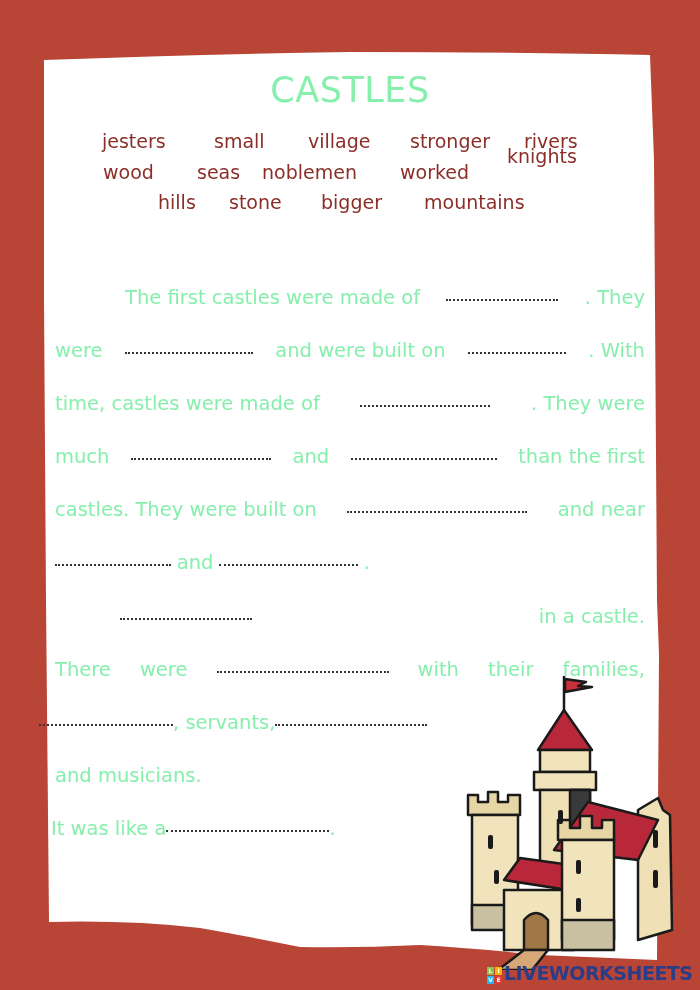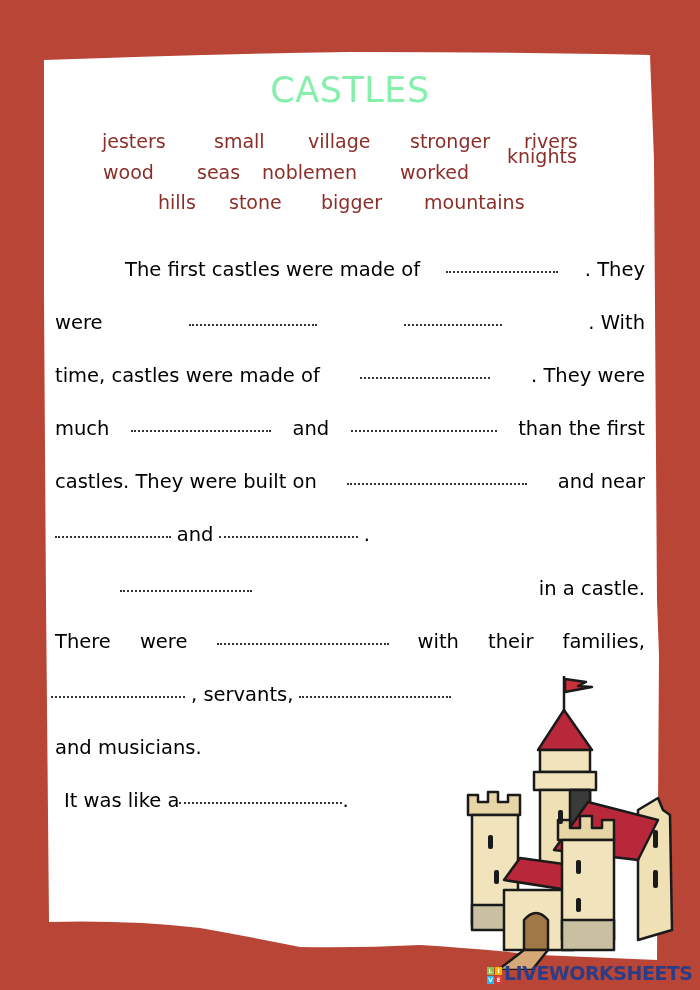--- a/index.html
+++ b/index.html
@@ -12,23 +12,23 @@
   .title {
     position: absolute; left: 0; width: 700px; top: 70px;
     text-align: center; font-size: 35px; color: #86efac; letter-spacing: 0.5px;
     font-family: "DejaVu Sans", sans-serif; font-weight: normal;
   }
   .word {
     position: absolute; font-size: 19px; color: #8b2e28;
     font-family: "DejaVu Sans", sans-serif; white-space: nowrap;
   }
   .line {
-    position: absolute; font-size: 19.5px; color: #000000;
+    position: absolute; font-size: 19.5px; color: #86efac;
     font-family: "DejaVu Sans", sans-serif; white-space: nowrap;
-    display: flex; justify-content: space-between; align-items: baseline;
+    display: flex; justify-content: space-between; align-items: baseline; margin-top: 28px;
   }
   .line span { display: inline-block; }
   .blank {
     display: inline-block; border-bottom: 2px dotted #333; height: 0;
     position: relative; top: -3px;
   }
   .castle { position: absolute; left: 458px; top: 670px; }
   .logo {
     position: absolute; left: 487px; top: 962px; display: flex; align-items: flex-end;
   }
@@ -69,20 +69,21 @@
 
 <div class="line" style="left:125px;top:258px;width:520px">
   <span>The first castles were made of</span>
   <span class="blank" style="width:112px"></span>
   <span>. They</span>
 </div>
 
 <div class="line" style="left:55px;top:311px;width:590px">
   <span>were</span>
   <span class="blank" style="width:128px"></span>
+  <span>and were built on</span>
   <span class="blank" style="width:98px"></span>
   <span>. With</span>
 </div>
 
 <div class="line" style="left:55px;top:364px;width:590px">
   <span>time, castles were made of</span>
   <span class="blank" style="width:130px"></span>
   <span>. They were</span>
 </div>
 
@@ -114,31 +115,31 @@
 
 <div class="line" style="left:55px;top:630px;width:590px">
   <span>There</span>
   <span>were</span>
   <span class="blank" style="width:172px"></span>
   <span>with</span>
   <span>their</span>
   <span>families,</span>
 </div>
 
-<div class="line" style="left:51px;top:683px;width:405px;justify-content:flex-start;gap:6px">
+<div class="line" style="left:39px;top:683px;width:405px;justify-content:flex-start;">
   <span class="blank" style="width:134px"></span>
   <span>, servants,</span>
   <span class="blank" style="width:152px"></span>
 </div>
 
 <div class="line" style="left:55px;top:736px">
   <span>and musicians.</span>
 </div>
 
-<div class="line" style="left:64px;top:789px;gap:0">
+<div class="line" style="left:51px;top:789px;gap:0">
   <span>It was like a</span>
   <span class="blank" style="width:163px"></span>
   <span>.</span>
 </div>
 
 <svg class="castle" width="230" height="300" viewBox="0 0 230 300">
   <g stroke="#1a1a1a" stroke-width="2.5" stroke-linejoin="round">
 
     <line x1="106" y1="6" x2="106" y2="44"></line>
     <path d="M107,9 L128,12 L120,16 L134,17 L107,22 Z" fill="#c8303a"></path>

